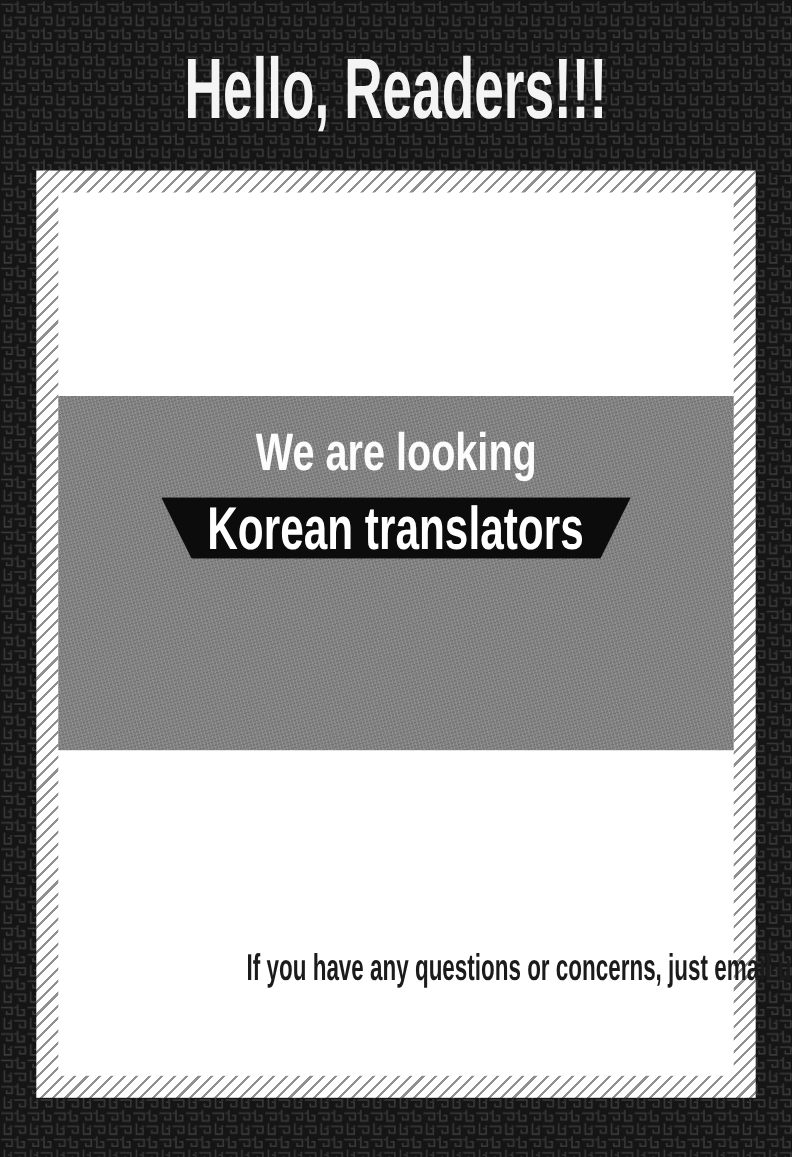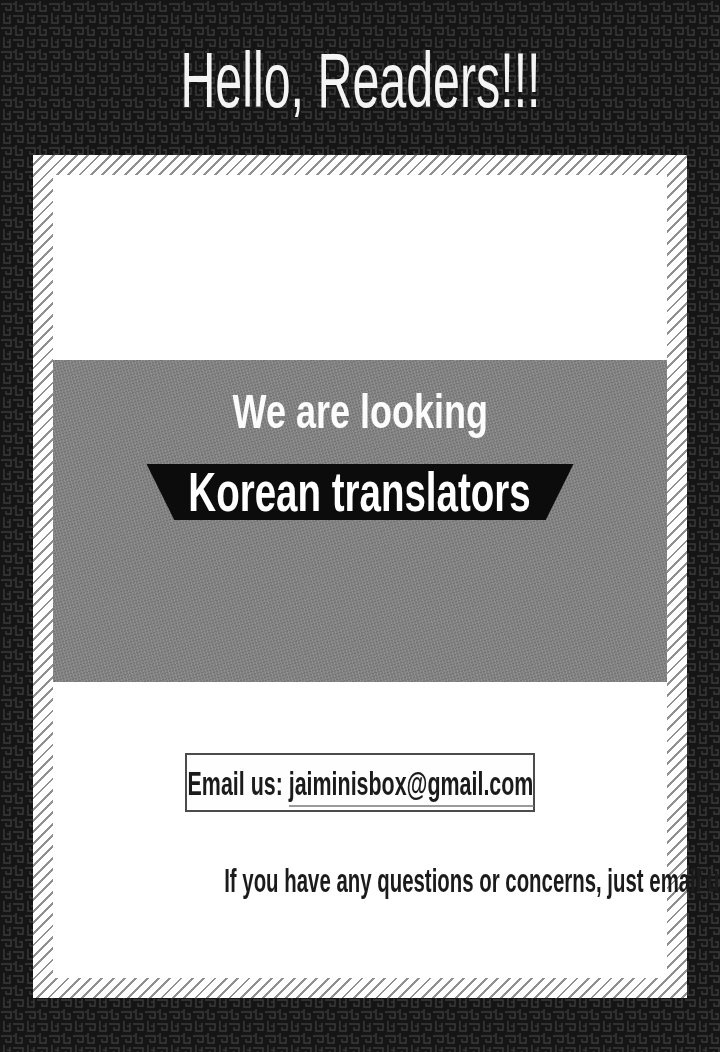--- a/index.html
+++ b/index.html
@@ -19,21 +19,21 @@
   .sx65{transform:scaleX(.63);}
   .sx70{transform:scaleX(.70);}
   .sx75{transform:scaleX(.75);}
 
   .titlebar{
     position:absolute;left:0;top:0;width:720px;height:155px;
     display:flex;align-items:center;justify-content:center;
   }
   .titlebar h1{
     margin:0;padding-top:4px;
-    font-size:78px;font-weight:400;line-height:1;
+    font-size:78px;font-weight:700;line-height:1;
     color:#f4f4f4;text-align:left;
   }
 
   .panel{
     position:absolute;left:33px;top:155px;width:654px;height:843px;
     box-sizing:border-box;padding:20px;
     background:repeating-linear-gradient(135deg,#ffffff 0 6px,#909090 6px 8px);
   }
   .panel-inner{
     position:relative;width:614px;height:803px;background:#ffffff;
@@ -45,21 +45,21 @@
     background-color:#818181;
     background-image:
       repeating-linear-gradient(75deg,rgba(255,255,255,.12) 0 1px,rgba(0,0,0,0) 1px 3px),
       repeating-linear-gradient(-15deg,rgba(0,0,0,.10) 0 1px,rgba(0,0,0,0) 1px 3px);
     display:flex;flex-direction:column;align-items:center;
   }
   .band-line{
     height:60px;display:flex;align-items:center;justify-content:center;
     font-size:48px;font-weight:700;color:#fcfcfc;line-height:1;
   }
-  .trap-row{height:72px;display:flex;align-items:center;justify-content:flex-start;margin:14px 0;}
+  .trap-row{height:72px;display:flex;align-items:center;justify-content:flex-start;margin:2px 0;}
   .trapezoid{
     width:427px;height:56px;background:#0c0c0c;
     clip-path:polygon(0% 0%,100% 0%,93.5% 100%,6.5% 100%);
     display:flex;align-items:center;justify-content:center;
   }
   .trapezoid .txt{font-size:55px;font-weight:700;color:#ffffff;line-height:1;}
 
   .email-box{
     position:absolute;left:50%;top:578px;transform:translateX(-50%);
     width:350px;height:59px;box-sizing:border-box;
@@ -111,23 +111,20 @@
         <div class="band-line">
           <span class="cx sx75">We are looking</span>
         </div>
         <div class="trap-row">
           <div class="trapezoid">
             <span class="txt cx sx70">Korean translators</span>
           </div>
         </div>
       </div>
 
-      <div class="email-box">
-        <span class="email-line cx sx65"><span>Email us: </span><span class="email-addr">jaiminisbox@gmail.com</span></span>
-      </div>
 
       <div class="footer-note">
         <span class="cx sx60">If you have any questions or concerns, just email us!</span>
       </div>
 
     </div>
   </section>
 
 </div>
 

